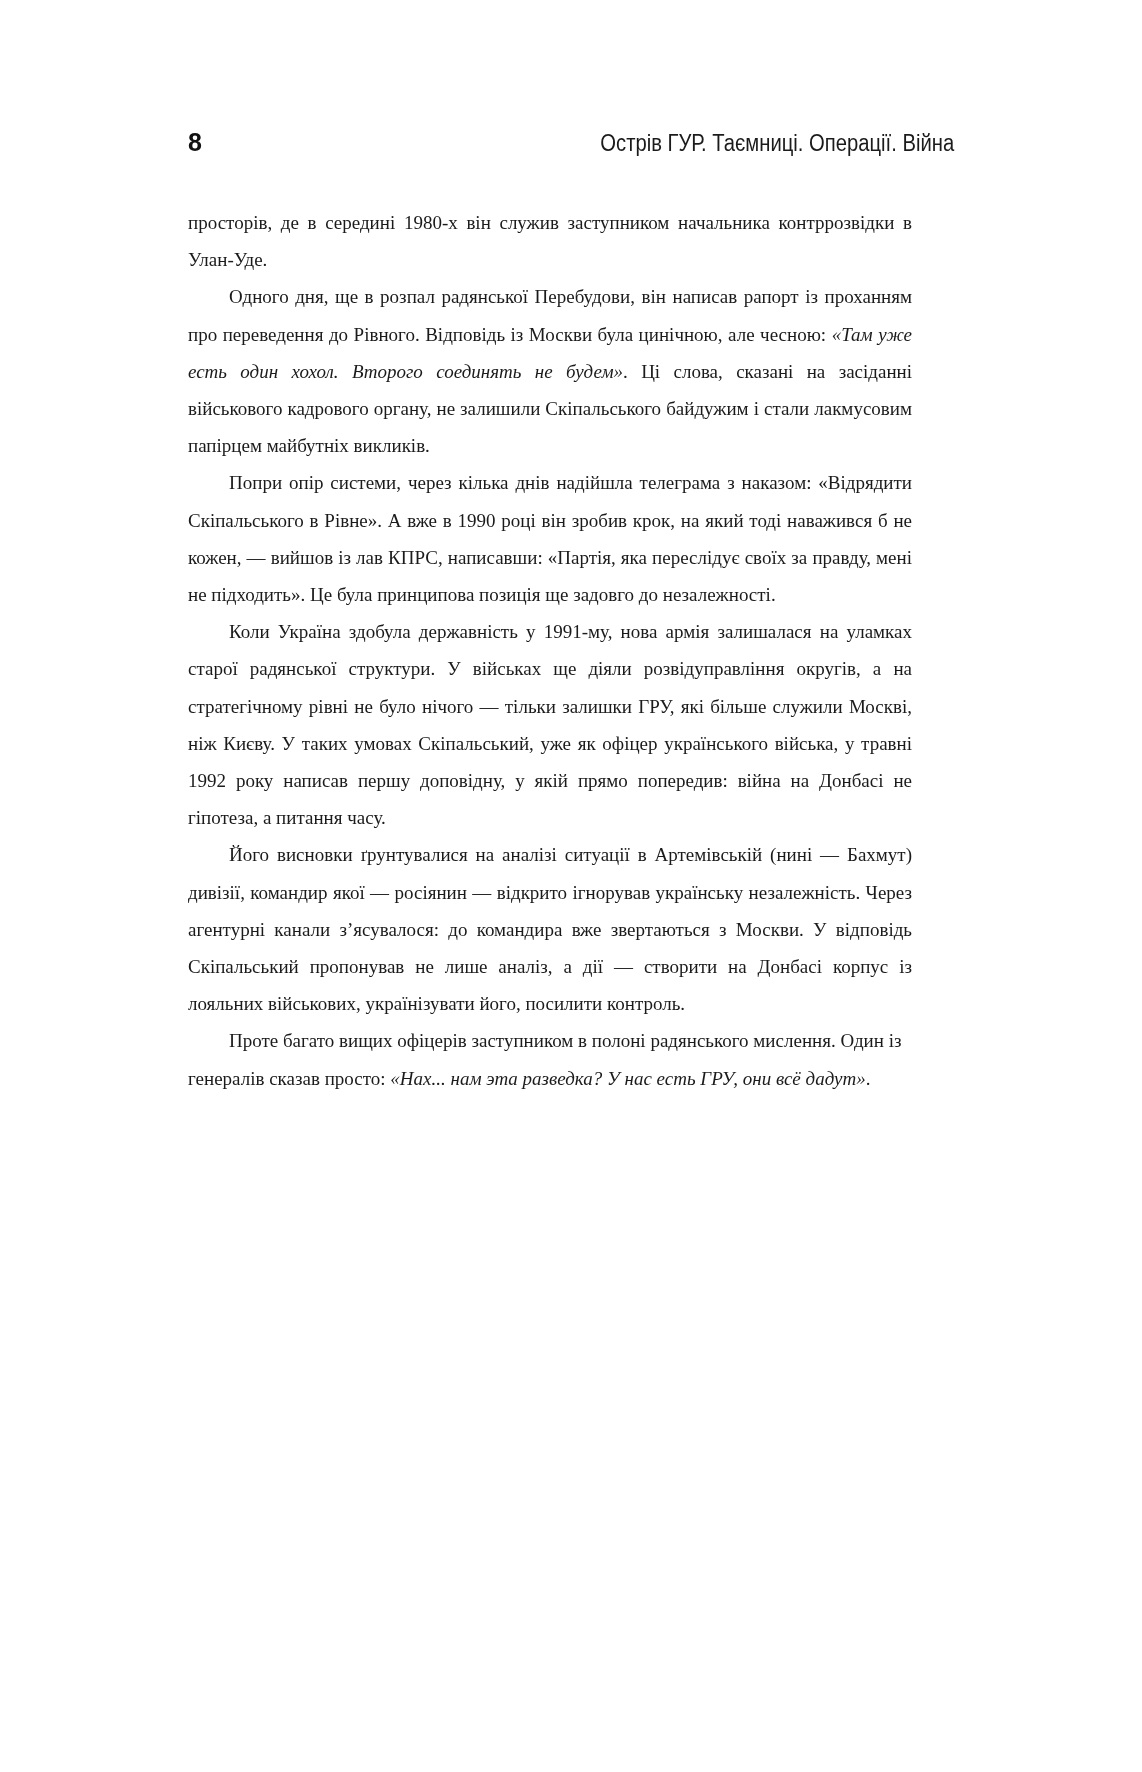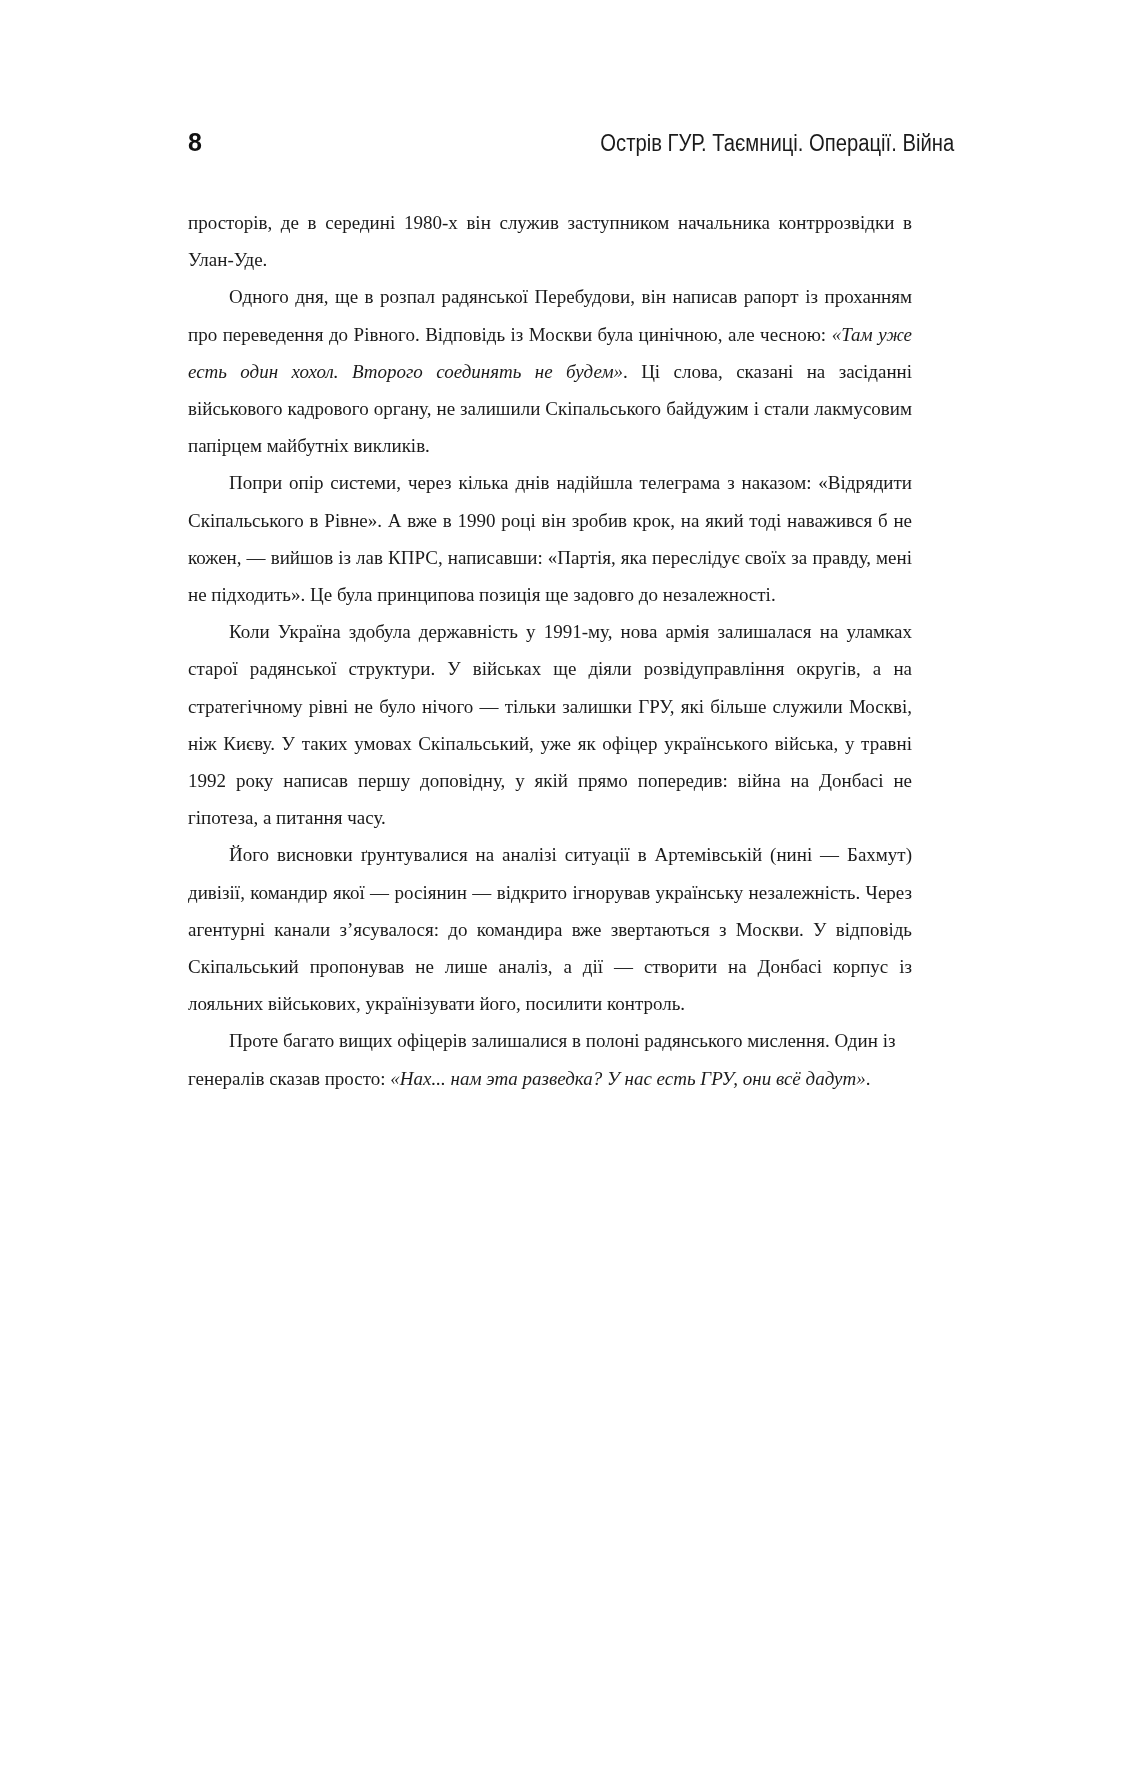--- a/index.html
+++ b/index.html
@@ -83,16 +83,16 @@
     <div class="folio">8</div>
     <div class="head-title">Острів ГУР. Таємниці. Операції. Війна</div>
   </div>
 
   <div class="textblock">
       <p><span>просторів, де в середині 1980-х він служив заступником начальника контррозвідки в Улан-Уде.</span></p>
       <p class="ind"><span>Одного дня, ще в розпал радянської Перебудови, він написав рапорт із проханням про переведення до Рівного. Відповідь із Москви була цинічною, але чесною: </span><i>«Там уже есть один хохол. Второго соединять не будем»</i><span>. Ці слова, сказані на засіданні військового кадрового органу, не залишили Скіпальського байдужим і стали лакмусовим папірцем майбутніх викликів.</span></p>
       <p class="ind"><span>Попри опір системи, через кілька днів надійшла телеграма з наказом: «Відрядити Скіпальського в Рівне». А вже в 1990 році він зробив крок, на який тоді наважився б не кожен, — вийшов із лав КПРС, написавши: «Партія, яка переслідує своїх за правду, мені не підходить». Це була принципова позиція ще задовго до незалежності.</span></p>
       <p class="ind"><span>Коли Україна здобула державність у 1991-му, нова армія залишалася на уламках старої радянської структури. У військах ще діяли розвідуправління округів, а на стратегічному рівні не було нічого — тільки залишки ГРУ, які більше служили Москві, ніж Києву. У таких умовах Скіпальський, уже як офіцер українського війська, у травні 1992 року написав першу доповідну, у якій прямо попередив: війна на Донбасі не гіпотеза, а питання часу.</span></p>
       <p class="ind"><span>Його висновки ґрунтувалися на аналізі ситуації в Артемівській (нині — Бахмут) дивізії, командир якої — росіянин — відкрито ігнорував українську незалежність. Через агентурні канали з’ясувалося: до командира вже звертаються з Москви. У відповідь Скіпальський пропонував не лише аналіз, а дії — створити на Донбасі корпус із лояльних військових, українізувати його, посилити контроль.</span></p>
-      <p class="ind"><span>Проте багато вищих офіцерів залишалися в полоні радянського мислення. Один із генералів сказав просто: </span><i>«Нах... нам эта разведка? У нас есть ГРУ, они всё дадут»</i><span>.</span></p>
+      <p class="ind"><span>Проте багато вищих офіцерів заступником в полоні радянського мислення. Один із генералів сказав просто: </span><i>«Нах... нам эта разведка? У нас есть ГРУ, они всё дадут»</i><span>.</span></p>
     </div>
 
 </div>
 
 </body></html>

